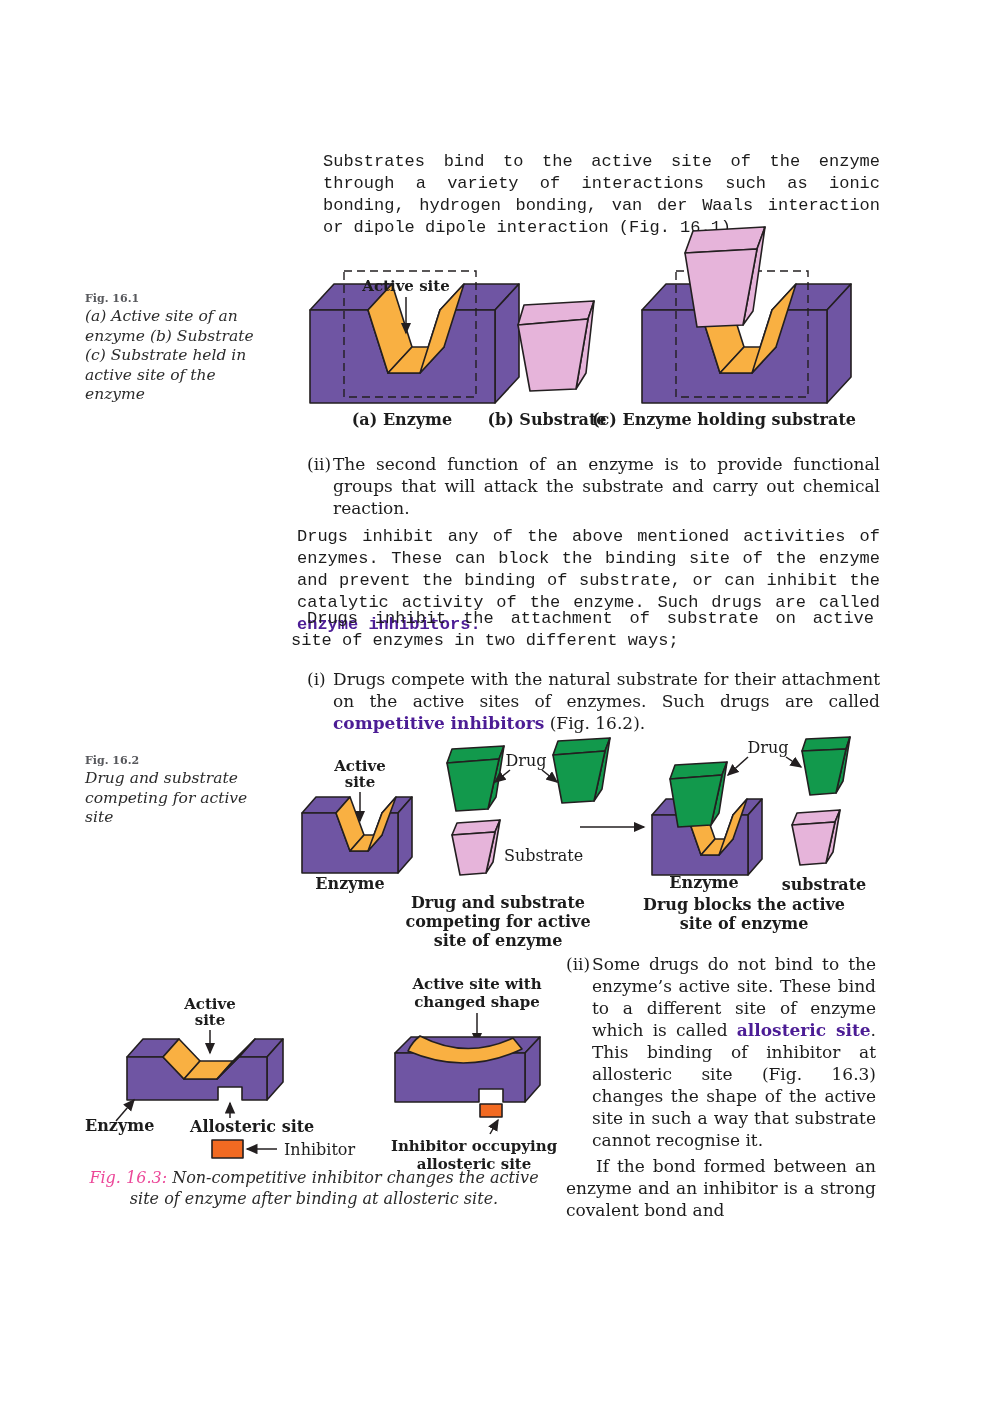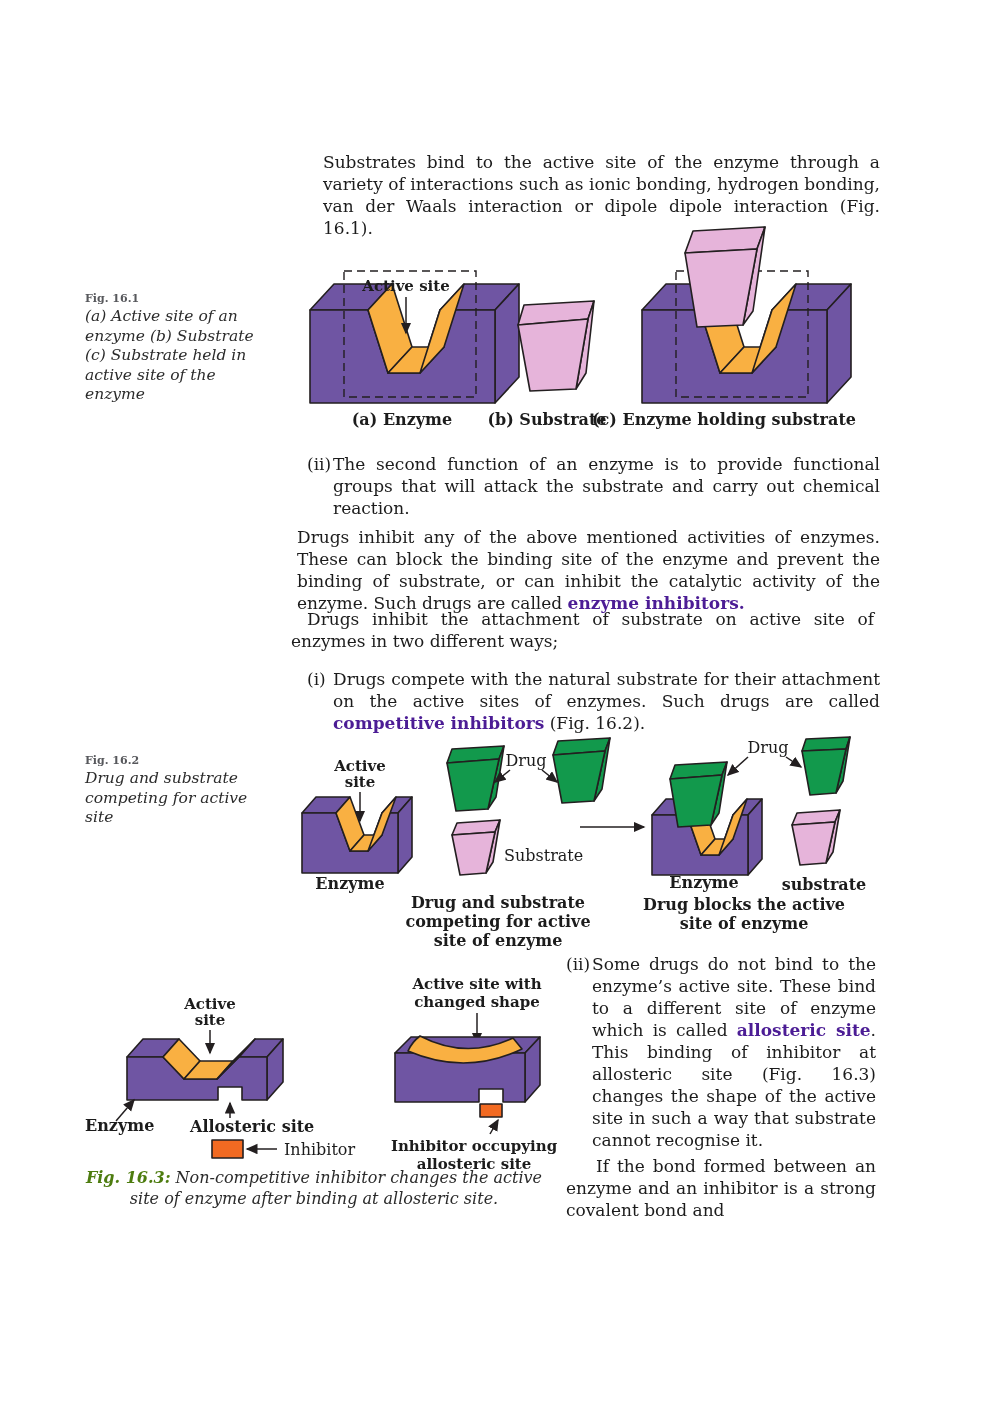--- a/index.html
+++ b/index.html
@@ -1,34 +1,34 @@
 <!DOCTYPE html>
 <html><head>
 <meta charset="utf-8">
 <style>
   * { margin:0; padding:0; box-sizing:border-box; }
   html,body { background:#ffffff; }
   #page {
     position:relative; width:992px; height:1403px; background:#ffffff;
     font-family:"DejaVu Serif", serif; color:#1c1c1c; overflow:hidden;
   }
-  .abs { position:absolute; }
+  .abs { position:absolute;font-family:Liberation Mono, monospace; }
   .body-text { font-size:17px; line-height:22px; text-align:justify; }
   .li { position:absolute; font-size:17px; line-height:22px; }
   .li .mk { position:absolute; left:0; top:0; }
   .li .tx { margin-left:26px; text-align:justify; }
   .hd { position:absolute; font-size:17.5px; font-weight:bold; font-style:italic; color:#57585c; }
   .hd .mk { margin-right:10px; }
   b.term { color:#4c1d95; }
   .figcap { position:absolute; width:190px; }
   .figcap .t { font-size:11px; font-weight:bold; color:#57585c; margin-bottom:2px; }
   .figcap .b { font-size:15.5px; font-style:italic; line-height:19.5px; color:#2b2b2b; }
   #fig3-caption { position:absolute; left:78px; top:1167px; width:472px; text-align:center;
     font-style:italic; font-size:16px; line-height:21px; color:#2b2b2b; }
-  #fig3-caption .figno { font-weight:bold; color:#4d7c0f;margin-top:24px; }
+  #fig3-caption .figno { font-weight:normal; color:#ec4899;margin-top:24px; }
   #right-col { position:absolute; left:566px; top:953px; width:310px; font-size:17px; line-height:22px; }
   .rc-item { position:relative; padding-left:26px; text-align:justify; }
   .rc-item .mk { position:absolute; left:0; top:0; }
   .rc-p2 { margin-top:4px; text-align:justify; text-indent:30px; }
   svg { position:absolute; overflow:visible; }
   svg text { font-family:"DejaVu Serif", serif; fill:#1c1c1c; }
   .t15 { font-size:15px; font-weight:bold; }
   .t16 { font-size:16px; font-weight:bold; }
   .t16r { font-size:16px; }
   .shape { stroke:#231f20; stroke-width:1.6; stroke-linejoin:round; }

